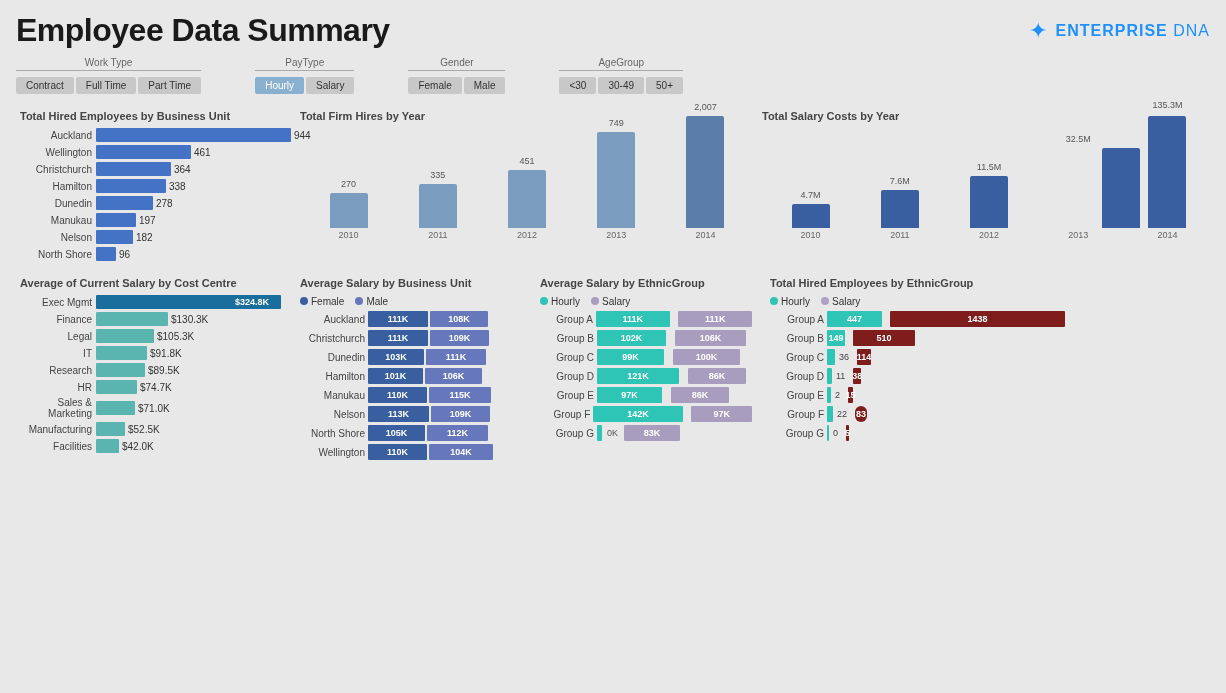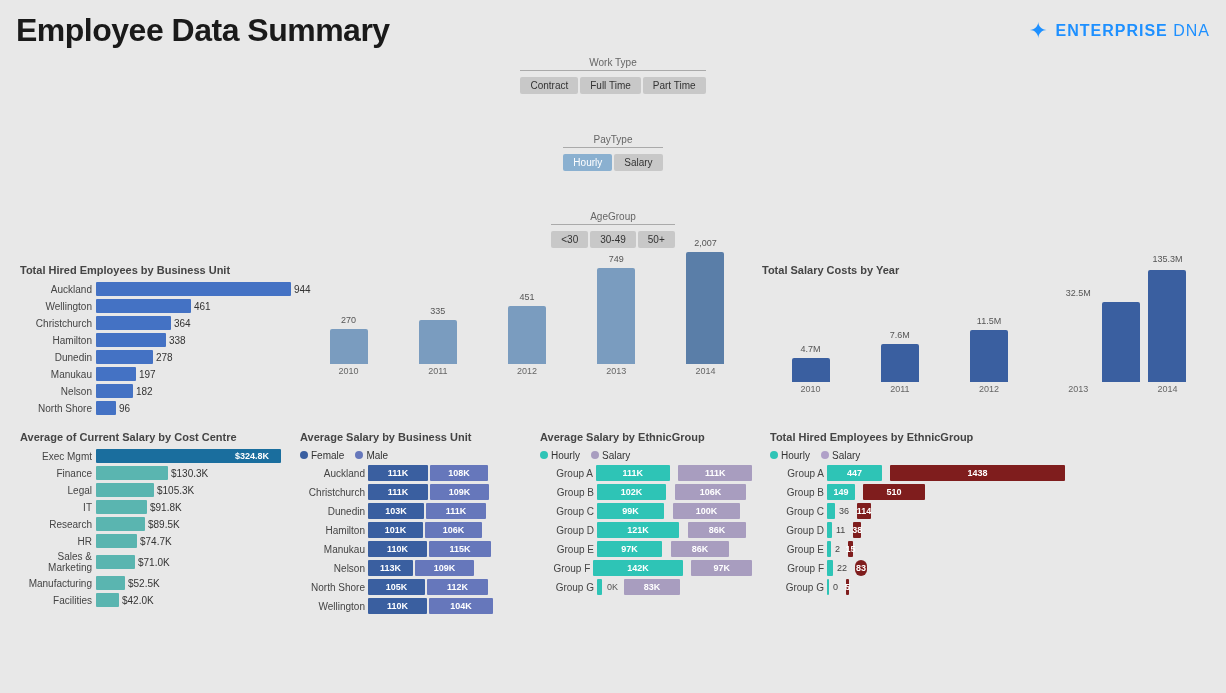--- a/index.html
+++ b/index.html
@@ -43,24 +43,23 @@
       color: #1a1a1a;
       letter-spacing: 1px;
     }
     .logo-text span {
       color: #1e90ff;
     }
 
     
     .filter-bar {
       display: flex;
-      gap: 40px;
+      gap: 54px;
       margin-bottom: 12px;
       align-items: center;
-      flex-direction: column;
     }
     .filter-group {
       display: flex;
       flex-direction: column;
       align-items: center;
       gap: 4px;
     }
     .filter-label {
       font-size: 10px;
       color: #666;
@@ -258,20 +257,27 @@
       </div>
     </div>
     <div class="filter-group">
       <div class="filter-label">PayType</div>
       <div class="filter-buttons">
         <button class="filter-btn active">Hourly</button>
         <button class="filter-btn">Salary</button>
       </div>
     </div>
     <div class="filter-group">
+      <div class="filter-label">Gender</div>
+      <div class="filter-buttons">
+        <button class="filter-btn">Female</button>
+        <button class="filter-btn">Male</button>
+      </div>
+    </div>
+    <div class="filter-group">
       <div class="filter-label">AgeGroup</div>
       <div class="filter-buttons">
         <button class="filter-btn">&lt;30</button>
         <button class="filter-btn">30-49</button>
         <button class="filter-btn">50+</button>
       </div>
     </div>
   </div>
 
   <div style="display:grid; grid-template-columns: 270px 1fr 1fr; gap: 10px; margin-bottom: 8px;">
@@ -332,20 +338,21 @@
           <div class="hbar-label">North Shore</div>
           <div class="hbar-bar-wrap">
             <div class="hbar-bar" style="width:20px; background:#4472c4;"></div>
             <span class="hbar-value">96</span>
           </div>
         </div>
       </div>
     </div>
 
     <div class="chart-box">
+      <div class="section-title">Total Firm Hires by Year</div>
       <div style="display:flex; align-items:flex-end; gap:12px; height:130px; padding-bottom:18px; position:relative; padding-left:10px;">
         <div style="display:flex;flex-direction:column;align-items:center;justify-content:flex-end;height:100%;flex:1;">
           <div style="position:relative;width:38px;margin-top:45px;">
             <span style="font-size:9px;color:#555;position:absolute;top:-14px;left:50%;transform:translateX(-50%);white-space:nowrap;">270</span>
             <div style="width:38px;height:35px;background:#7a9cbf;border-radius:2px 2px 0 0;"></div>
           </div>
           <span style="font-size:9px;color:#666;margin-top:2px;">2010</span>
         </div>
         <div style="display:flex;flex-direction:column;align-items:center;justify-content:flex-end;height:100%;flex:1;">
           <div style="position:relative;width:38px;">
@@ -534,21 +541,21 @@
         <div class="grouped-row">
           <div class="grouped-label">Manukau</div>
           <div class="grouped-bars">
             <div class="g-bar g-bar-female" style="width:59px;">110K</div>
             <div class="g-bar g-bar-male" style="width:62px;">115K</div>
           </div>
         </div>
         <div class="grouped-row">
           <div class="grouped-label">Nelson</div>
           <div class="grouped-bars">
-            <div class="g-bar g-bar-female" style="width:45px;">113K</div>
+            <div class="g-bar g-bar-female" style="width:61px;">113K</div>
             <div class="g-bar g-bar-male" style="width:59px;">109K</div>
           </div>
         </div>
         <div class="grouped-row">
           <div class="grouped-label">North Shore</div>
           <div class="grouped-bars">
             <div class="g-bar g-bar-female" style="width:57px;">105K</div>
             <div class="g-bar g-bar-male" style="width:61px;">112K</div>
           </div>
         </div>
@@ -630,21 +637,21 @@
       </div>
       <div>
         <div class="hethnic-row">
           <div class="hethnic-label">Group A</div>
           <div class="e-bar he-hourly" style="width:55px;font-size:9px;">447</div>
           <div style="width:2px;"></div>
           <div class="e-bar he-salary" style="width:175px;font-size:9px;">1438</div>
         </div>
         <div class="hethnic-row">
           <div class="hethnic-label">Group B</div>
-          <div class="e-bar he-hourly" style="width:28px;font-size:9px;">149</div>
+          <div class="e-bar he-hourly" style="width:18px;font-size:9px;">149</div>
           <div style="width:2px;"></div>
           <div class="e-bar he-salary" style="width:62px;font-size:9px;">510</div>
         </div>
         <div class="hethnic-row">
           <div class="hethnic-label">Group C</div>
           <div class="e-bar he-hourly" style="width:8px;font-size:9px;"></div>
           <span class="he-val">36</span>
           <div style="width:2px;"></div>
           <div class="e-bar he-salary" style="width:14px;font-size:9px;">114</div>
         </div>

